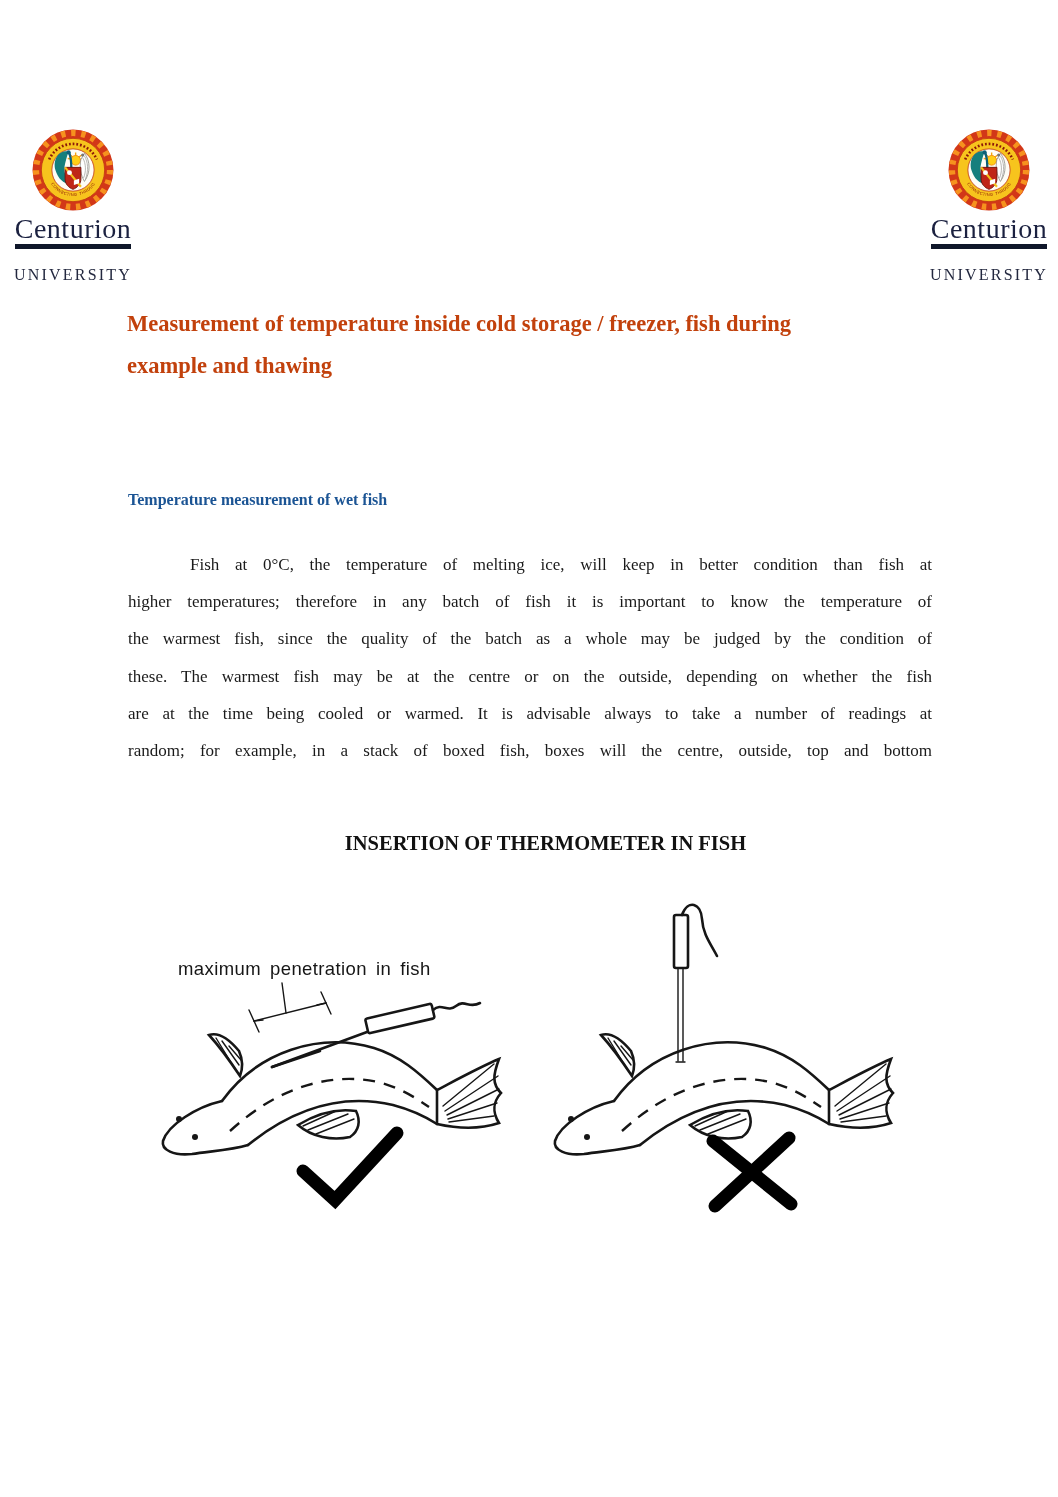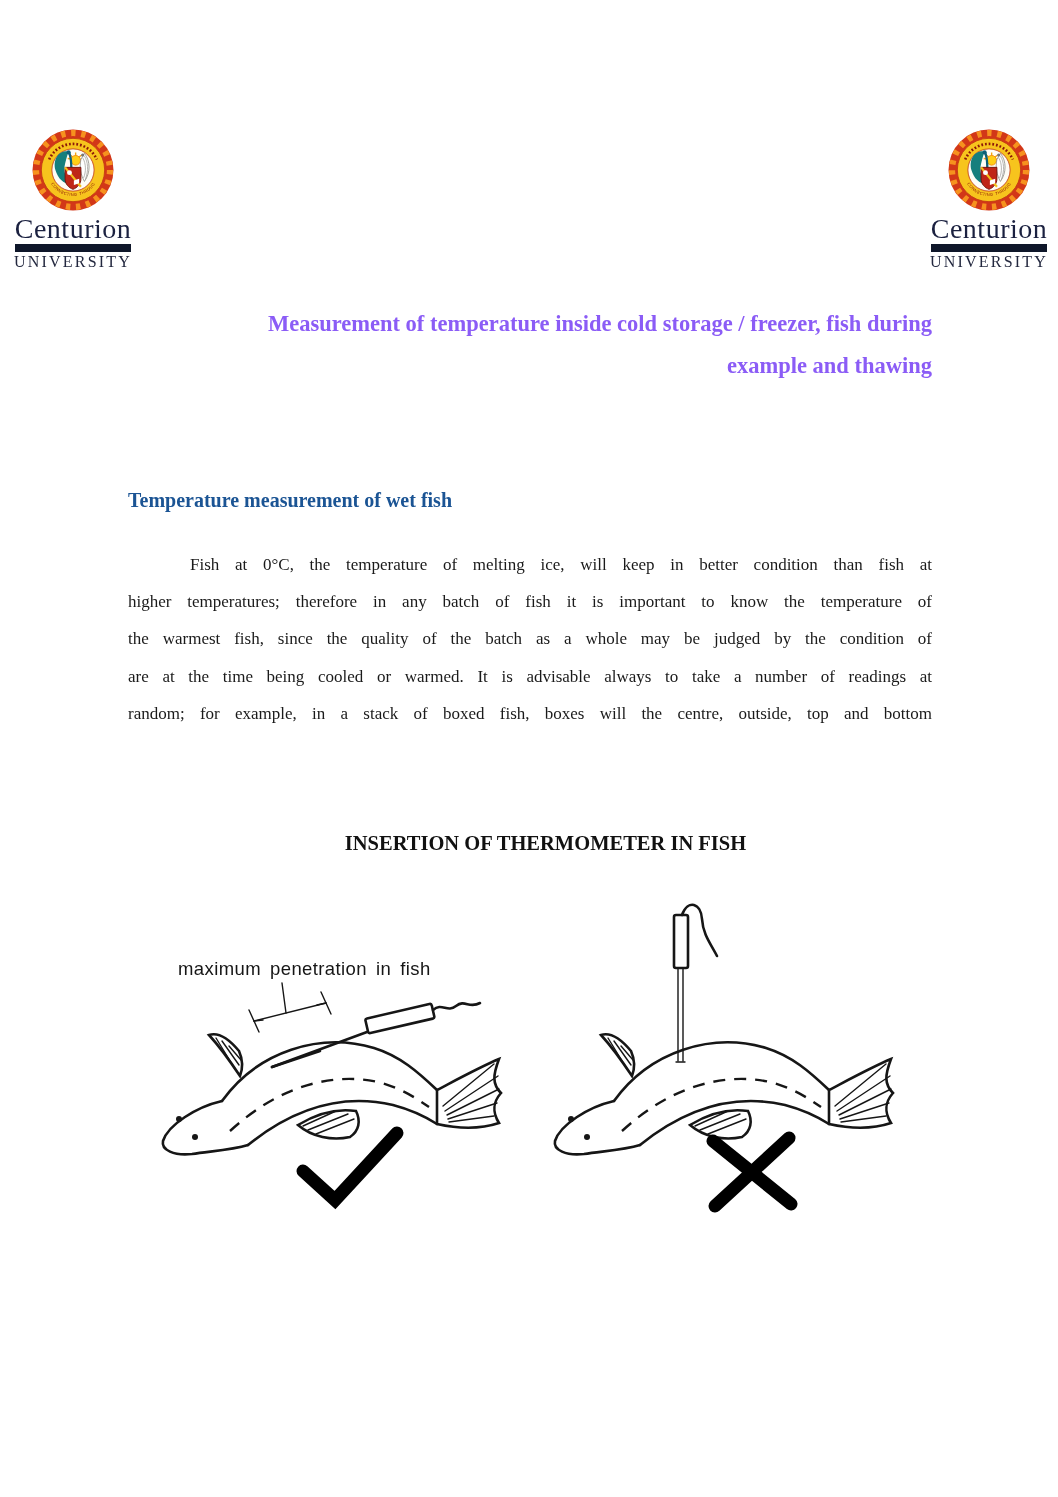--- a/index.html
+++ b/index.html
@@ -9,34 +9,34 @@
     margin:0 auto;
   }
   
   .logo{position:absolute; top:126px; width:118px; text-align:center;}
   .logo-left{left:14px;}
   .logo-right{left:930px;}
   .emblem{display:block; margin:0 auto;}
   .wordmark{margin-top:1px; line-height:1;}
   .wordmark .wm1{
     display:inline-block; font-size:28px; font-weight:500; color:#1b2140;
-    border-bottom:8px solid #0f172a; padding-bottom:1px; letter-spacing:.5px;
+    border-bottom:5px solid #0f172a; padding-bottom:1px; letter-spacing:.5px;
   }
   .wordmark .wm2{
-    display:block; font-size:16px; color:#23283f; letter-spacing:2.2px; margin-top:2px;
+    display:block; font-size:16px; color:#23283f; letter-spacing:2.2px; margin-top:18px;
   }
   
   .doc-title{
-    position:absolute; left:127px; top:303px; width:805px; text-align:right;
-    color:#8b5cf6; font-weight:bold; font-size:22.5px; line-height:42px;
+    position:absolute; left:127px; top:303px; width:805px; text-align:left;
+    color:#c2410c; font-weight:bold; font-size:22.5px; line-height:42px;
   }
   
   .section-heading{
     position:absolute; left:128px; top:486px; width:805px;
-    color:#1b5494; font-weight:bold; font-size:20px; line-height:28px;
+    color:#1b5494; font-weight:bold; font-size:16px; line-height:28px;
   }
   
   .body-par{
     position:absolute; left:128px; top:546px; width:804px;
     font-size:17px; line-height:37.2px;
   }
   .pline{
     white-space:nowrap; text-align:justify; text-align-last:justify; height:37.2px;
   }
   .pline.first{text-indent:62px;}
@@ -141,20 +141,21 @@
     <div>Measurement of temperature inside cold storage / freezer, fish during</div>
     <div>example and thawing</div>
   </div>
 
   <div class="section-heading">Temperature measurement of wet fish</div>
 
   <div class="body-par">
     <div class="pline first">Fish at 0°C, the temperature of melting ice, will keep in better condition than fish at</div>
     <div class="pline">higher temperatures; therefore in any batch of fish it is important to know the temperature of</div>
     <div class="pline">the warmest fish, since the quality of the batch as a whole may be judged by the condition of</div>
+    <div class="pline">these. The warmest fish may be at the centre or on the outside, depending on whether the fish</div>
     <div class="pline">are at the time being cooled or warmed. It is advisable always to take a number of readings at</div>
     <div class="pline">random; for example, in a stack of boxed fish, boxes will the centre, outside, top and bottom</div>
   </div>
 
   <div class="figure-heading">INSERTION OF THERMOMETER IN FISH</div>
 
   <svg class="figure-svg" width="810" height="340" viewBox="0 0 810 340">
     <defs>
       <g id="fishShape">
 

